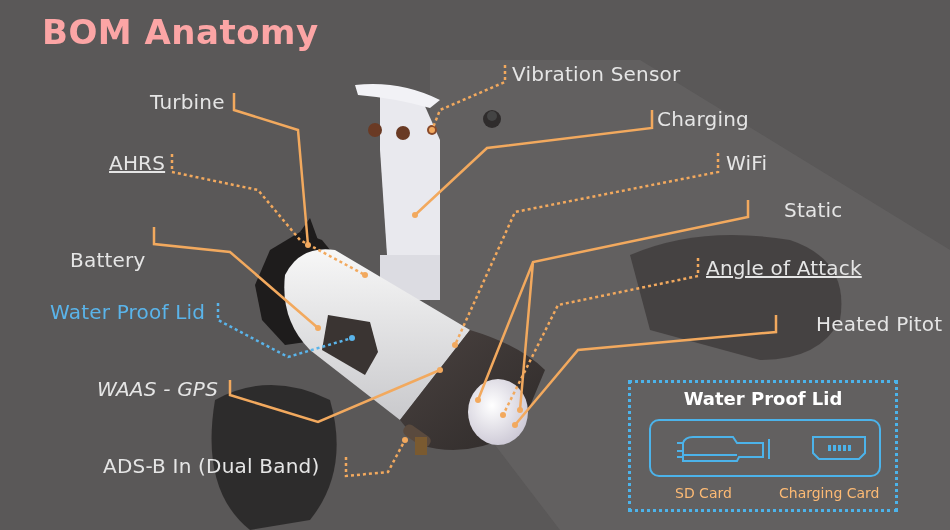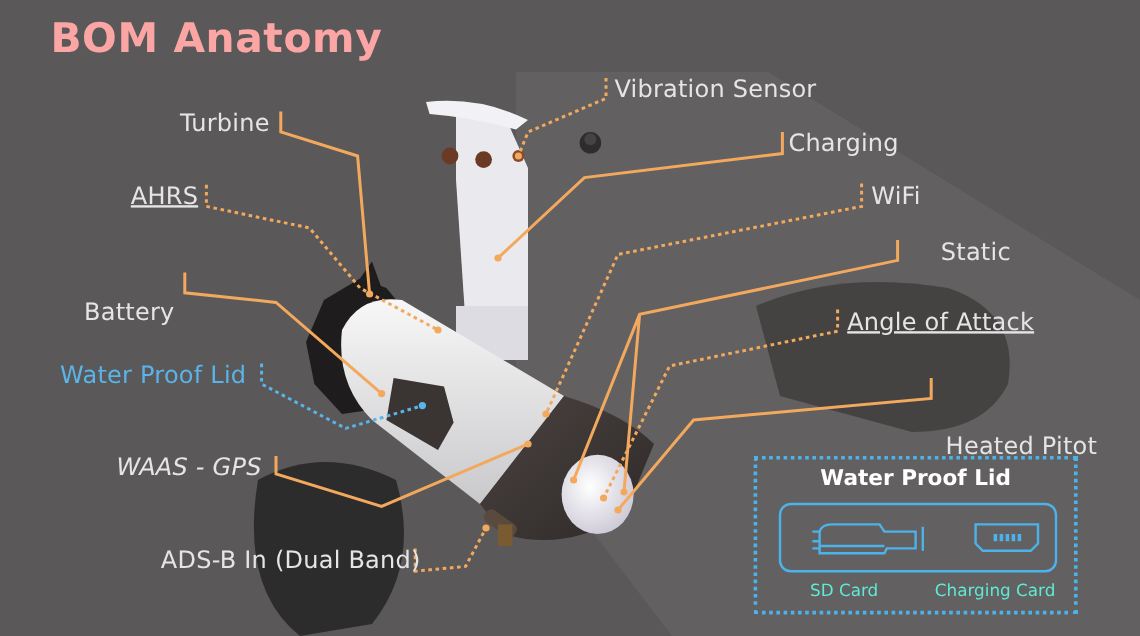--- a/index.html
+++ b/index.html
@@ -23,21 +23,21 @@
     border:3px dotted #4cb3ea; box-sizing:border-box;
   }
   .lidbox .hdr {
     position:absolute; left:0; right:0; top:5px; text-align:center;
     color:#fff; font-weight:bold; font-size:18px; font-family:"DejaVu Sans", sans-serif;
   }
   .lidbox .inner {
     position:absolute; left:18px; top:36px; width:232px; height:58px;
     border:2px solid #4cb3ea; border-radius:10px; box-sizing:border-box;
   }
-  .lidbox .cap { position:absolute; top:102px; color:#5eead4; font-size:14px; font-family:"DejaVu Sans", sans-serif; }
+  .lidbox .cap { position:absolute; top:102px; color:#fdba74; font-size:14px; font-family:"DejaVu Sans", sans-serif; }
 </style>
 </head>
 <body>
 
 <svg class="bg" width="950" height="530" viewBox="0 0 950 530">
   <defs>
     <linearGradient id="bodyg" x1="0" y1="0" x2="0" y2="1">
       <stop offset="0" stop-color="#f7f7f7"></stop>
       <stop offset="1" stop-color="#c9c9cc"></stop>
     </linearGradient>
@@ -127,28 +127,28 @@
   <circle cx="352" cy="338" r="3" fill="#5ab4ea"></circle>
 </svg>
 
 <div class="title">BOM Anatomy</div>
 
 <div class="lbl" style="left:150px; top:90px;">Turbine</div>
 <div class="lbl" style="left:109px; top:151px;text-decoration:underline;">AHRS</div>
 <div class="lbl" style="left:70px; top:224px;margin-top:24px;">Battery</div>
 <div class="lbl blue" style="left:50px; top:300px;">Water Proof Lid</div>
 <div class="lbl" style="left:97px; top:377px;font-style:italic;">WAAS - GPS</div>
-<div class="lbl" style="left:134px; top:454px;">ADS-B In (Dual Band)</div>
+<div class="lbl" style="left:103px; top:454px;">ADS-B In (Dual Band)</div>
 
 <div class="lbl" style="left:512px; top:62px;">Vibration Sensor</div>
 <div class="lbl" style="left:657px; top:107px;">Charging</div>
 <div class="lbl" style="left:726px; top:151px;">WiFi</div>
 <div class="lbl" style="left:784px; top:198px;">Static</div>
 <div class="lbl" style="left:706px; top:256px;text-decoration:underline;">Angle of Attack</div>
-<div class="lbl" style="left:788px; top:312px;margin-top:47px;">Heated Pitot</div>
+<div class="lbl" style="left:816px; top:312px;">Heated Pitot</div>
 
 <div class="lidbox">
   <div class="hdr">Water Proof Lid</div>
   <div class="inner">
     <svg style="position:absolute; left:22px; top:12px;" width="100" height="32" viewBox="0 0 100 32">
       <g fill="none" stroke="#4cb3ea" stroke-width="2">
         <path d="M10 10 Q12 4 20 4 L60 4 L64 10 L90 10 L90 24 L66 24 L64 28 L10 28 Z"></path>
         <path d="M4 10 L10 10 M4 18 L10 18 M4 24 L10 24"></path>
         <path d="M10 22 L64 22"></path>
         <path d="M96 6 L96 26"></path>

